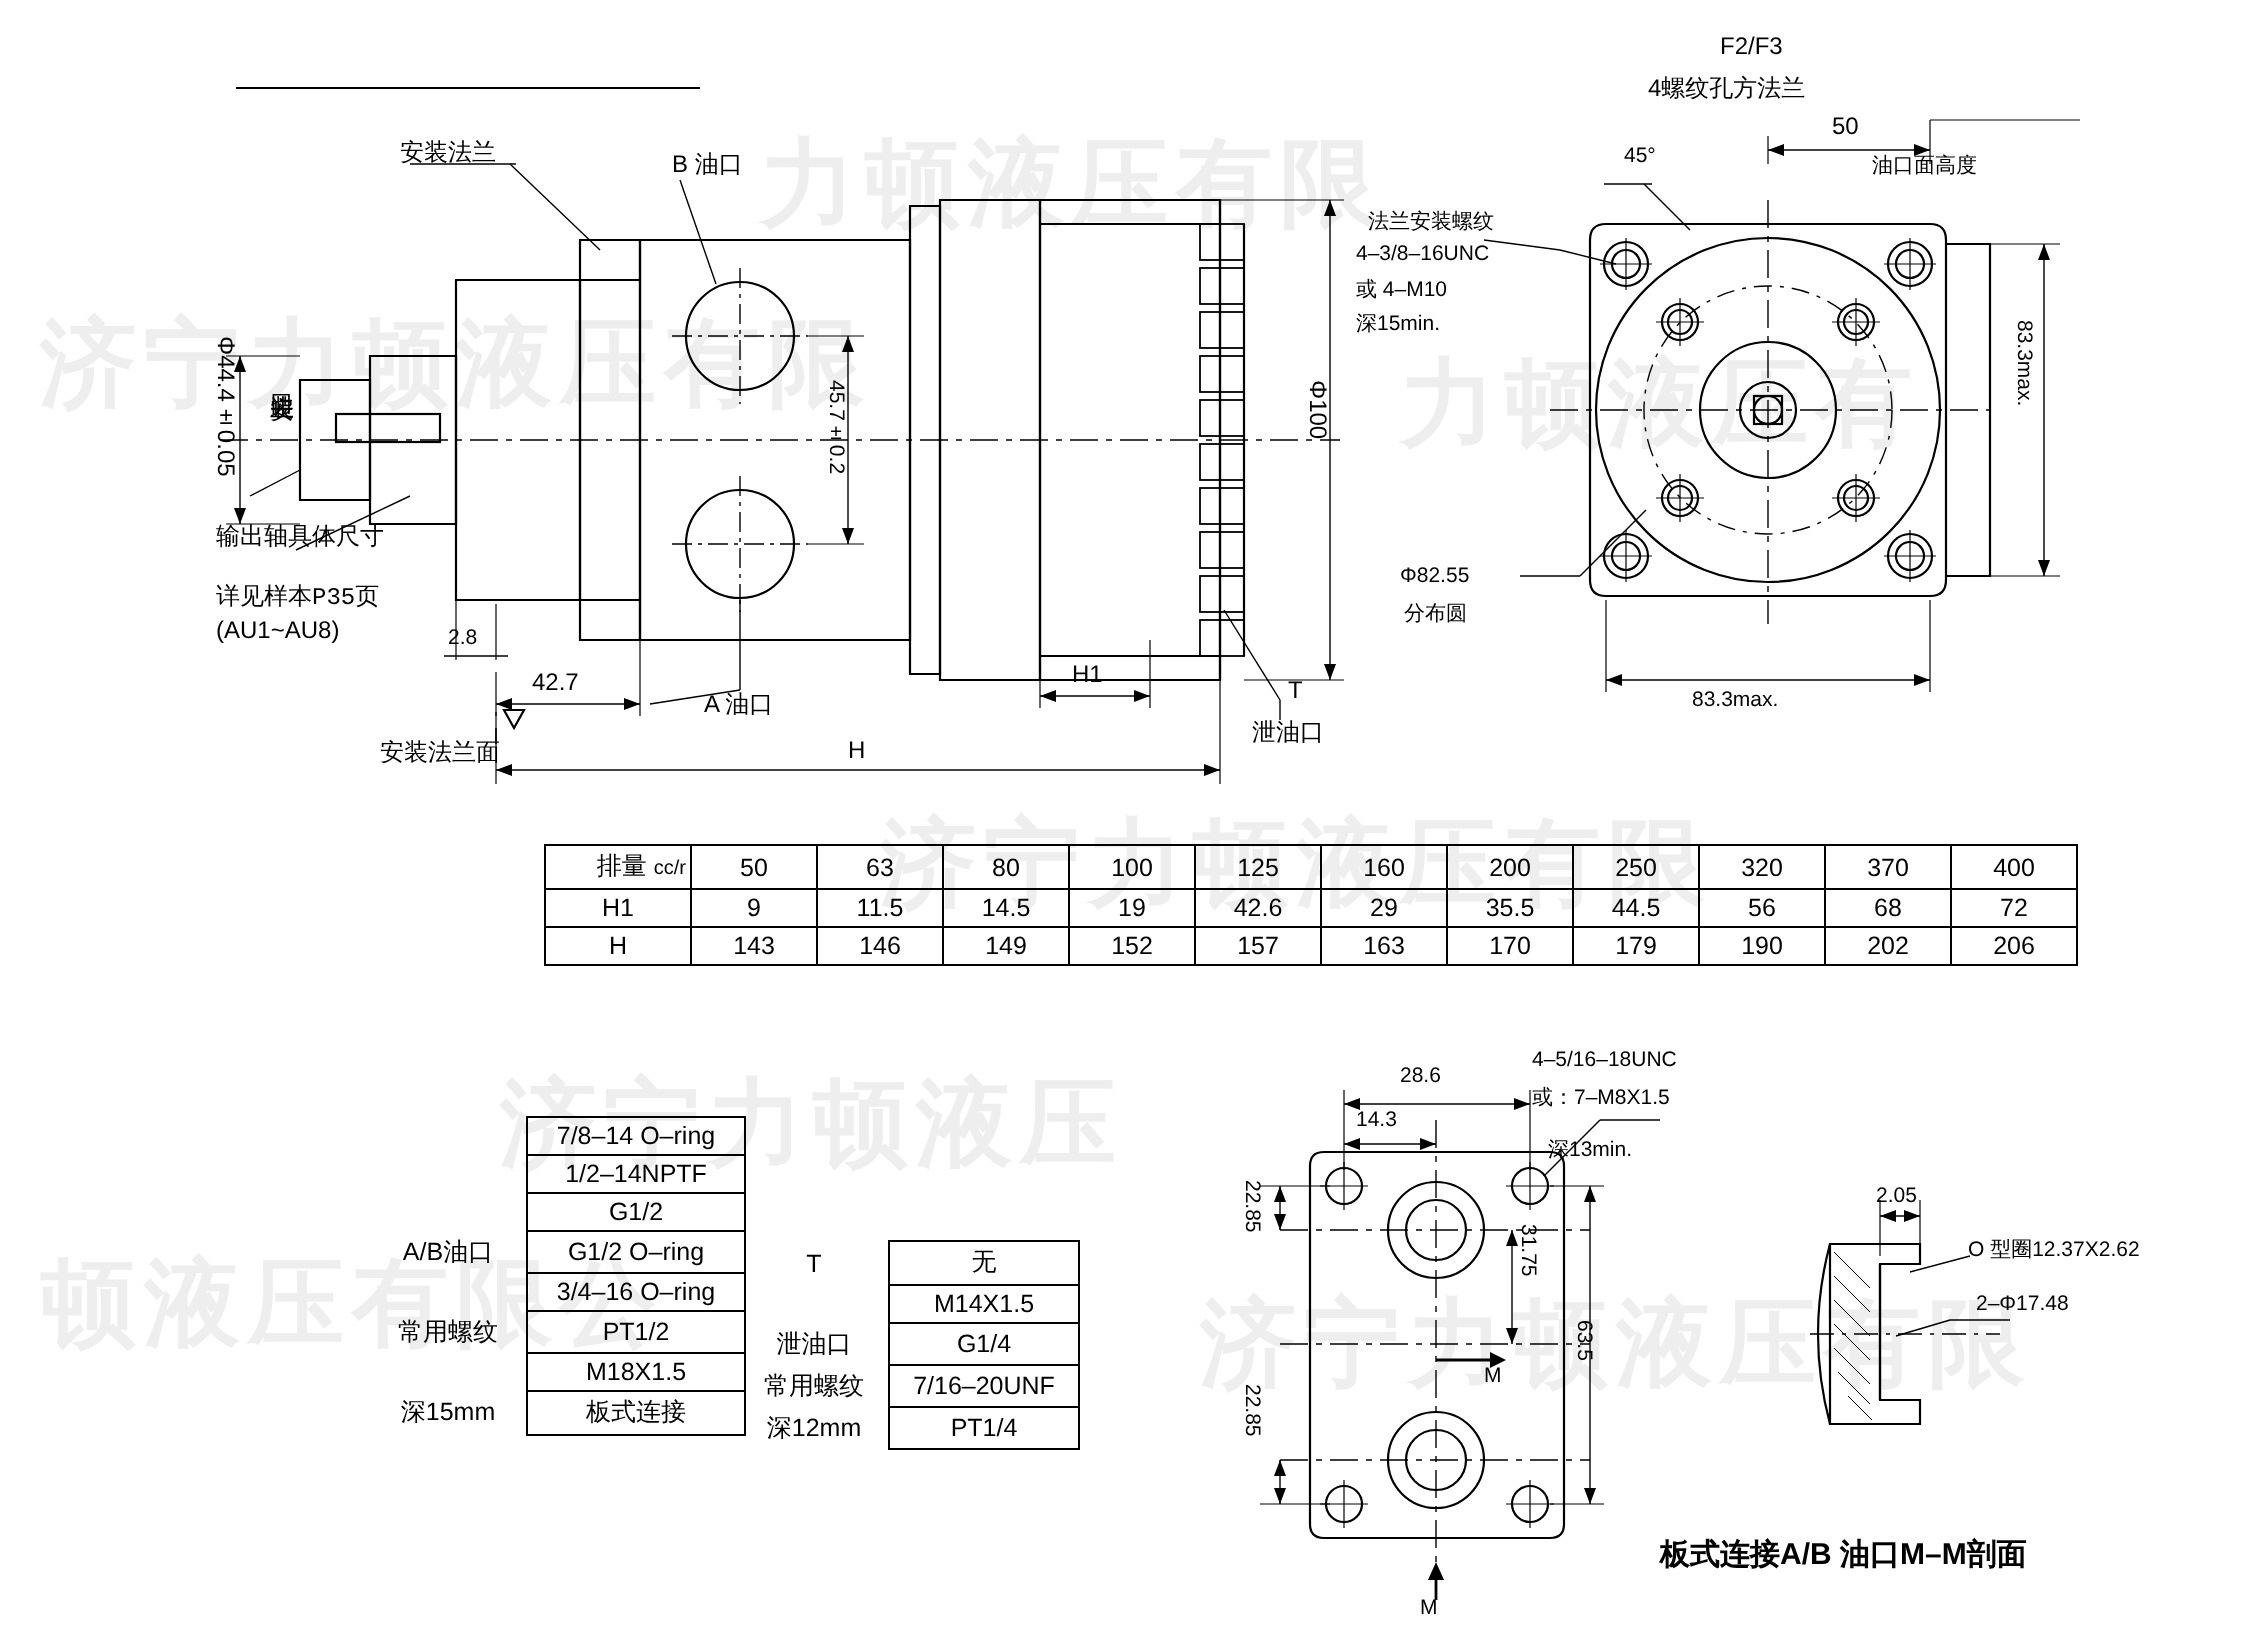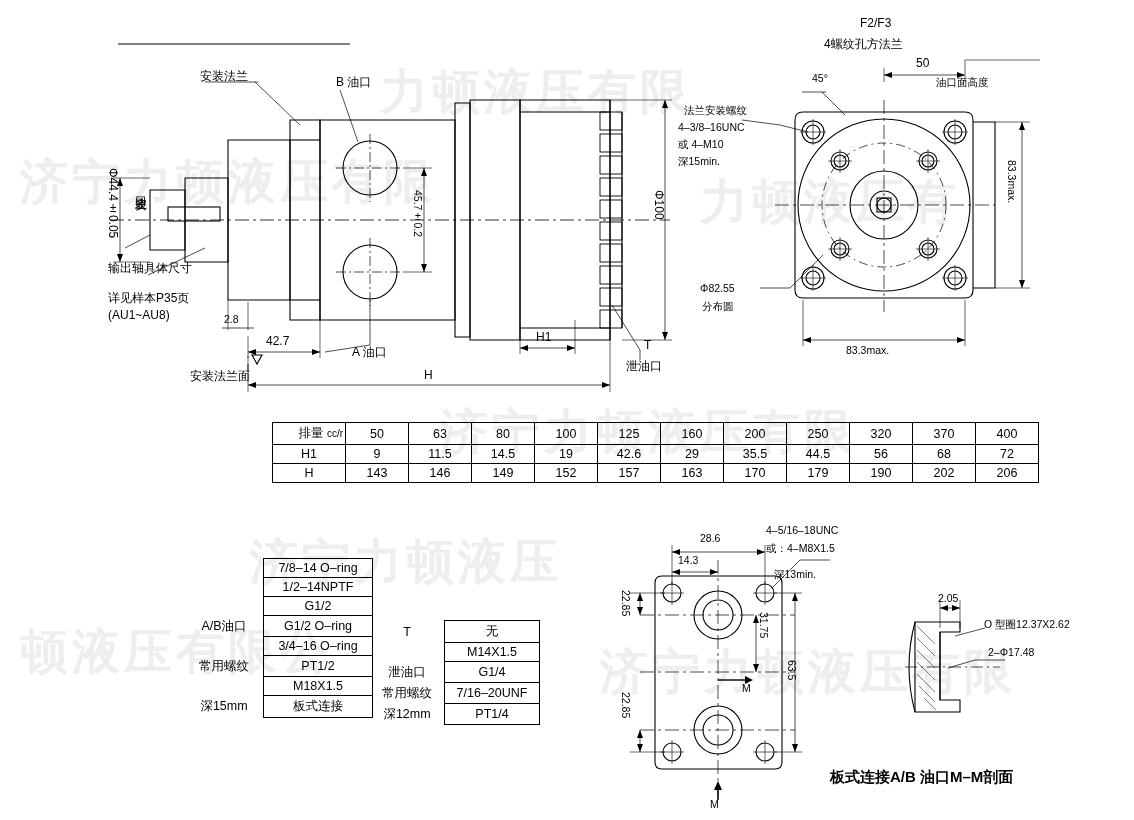--- a/index.html
+++ b/index.html
@@ -328,21 +328,21 @@
 <div class="lbl vert" style="left:132px;top:188px;">安装止口</div>
 <div class="lbl vert" style="left:106px;top:168px;">Φ44.4±0.05</div>
 <div class="lbl vert" style="left:652px;top:190px;">Φ100</div>
 <div class="lbl vert s" style="left:412px;top:190px;">45.7±0.2</div>
 <div class="lbl s" style="left:224px;top:313px;">2.8</div>
 <div class="lbl" style="left:266px;top:334px;">42.7</div>
 <div class="lbl" style="left:536px;top:330px;">H1</div>
 <div class="lbl" style="left:424px;top:368px;">H</div>
 <div class="lbl" style="left:190px;top:368px;">安装法兰面</div>
 <div class="lbl" style="left:108px;top:260px;">输出轴具体尺寸</div>
-<div class="lbl" style="left:108px;top:290px;">详见样本P35页</div>
+<div class="lbl" style="left:108px;top:290px;font-family:Liberation Mono, monospace;">详见样本P35页</div>
 <div class="lbl" style="left:108px;top:308px;">(AU1~AU8)</div>
 
 <div class="lbl" style="left:860px;top:16px;">F2/F3</div>
 <div class="lbl" style="left:824px;top:36px;">4螺纹孔方法兰</div>
 <div class="lbl s" style="left:812px;top:72px;">45°</div>
 <div class="lbl" style="left:916px;top:56px;">50</div>
 <div class="lbl s" style="left:936px;top:76px;">油口面高度</div>
 <div class="lbl s" style="left:684px;top:104px;">法兰安装螺纹</div>
 <div class="lbl s" style="left:678px;top:121px;">4–3/8–16UNC</div>
 <div class="lbl s" style="left:678px;top:138px;">或 4–M10</div>
@@ -458,21 +458,21 @@
   <tr>
     <td style="border:none;text-align:center;">深12mm</td>
     <td>PT1/4</td>
   </tr>
 </tbody>
     </table>
 
 <div class="lbl s" style="left:700px;top:532px;">28.6</div>
 <div class="lbl s" style="left:678px;top:554px;">14.3</div>
 <div class="lbl s" style="left:766px;top:524px;">4–5/16–18UNC</div>
-<div class="lbl s" style="left:766px;top:542px;">或：4–M8X1.5</div>
+<div class="lbl s" style="left:766px;top:542px;">或：7–M8X1.5</div>
 <div class="lbl s" style="left:774px;top:568px;">深13min.</div>
 <div class="lbl vert s" style="left:758px;top:612px;">31.75</div>
 <div class="lbl vert s" style="left:620px;top:590px;">22.85</div>
 <div class="lbl vert s" style="left:620px;top:692px;">22.85</div>
 <div class="lbl vert s" style="left:786px;top:660px;">63.5</div>
 <div class="lbl s" style="left:742px;top:682px;">M</div>
 <div class="lbl s" style="left:710px;top:798px;">M</div>
 <div class="title" style="left:830px;top:768px;font-size:15px;">板式连接A/B 油口M–M剖面</div>
 
 <div class="lbl s" style="left:938px;top:592px;">2.05</div>

